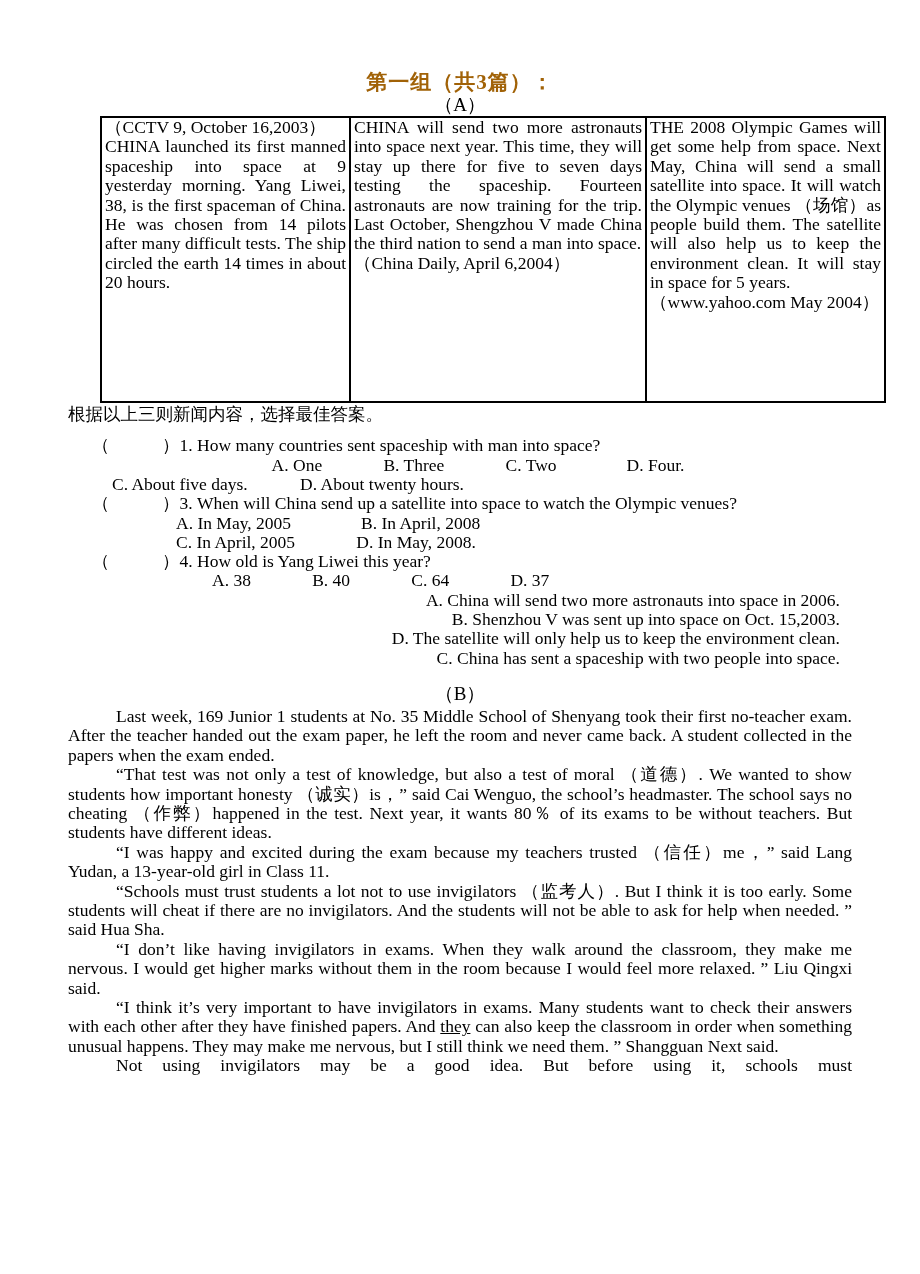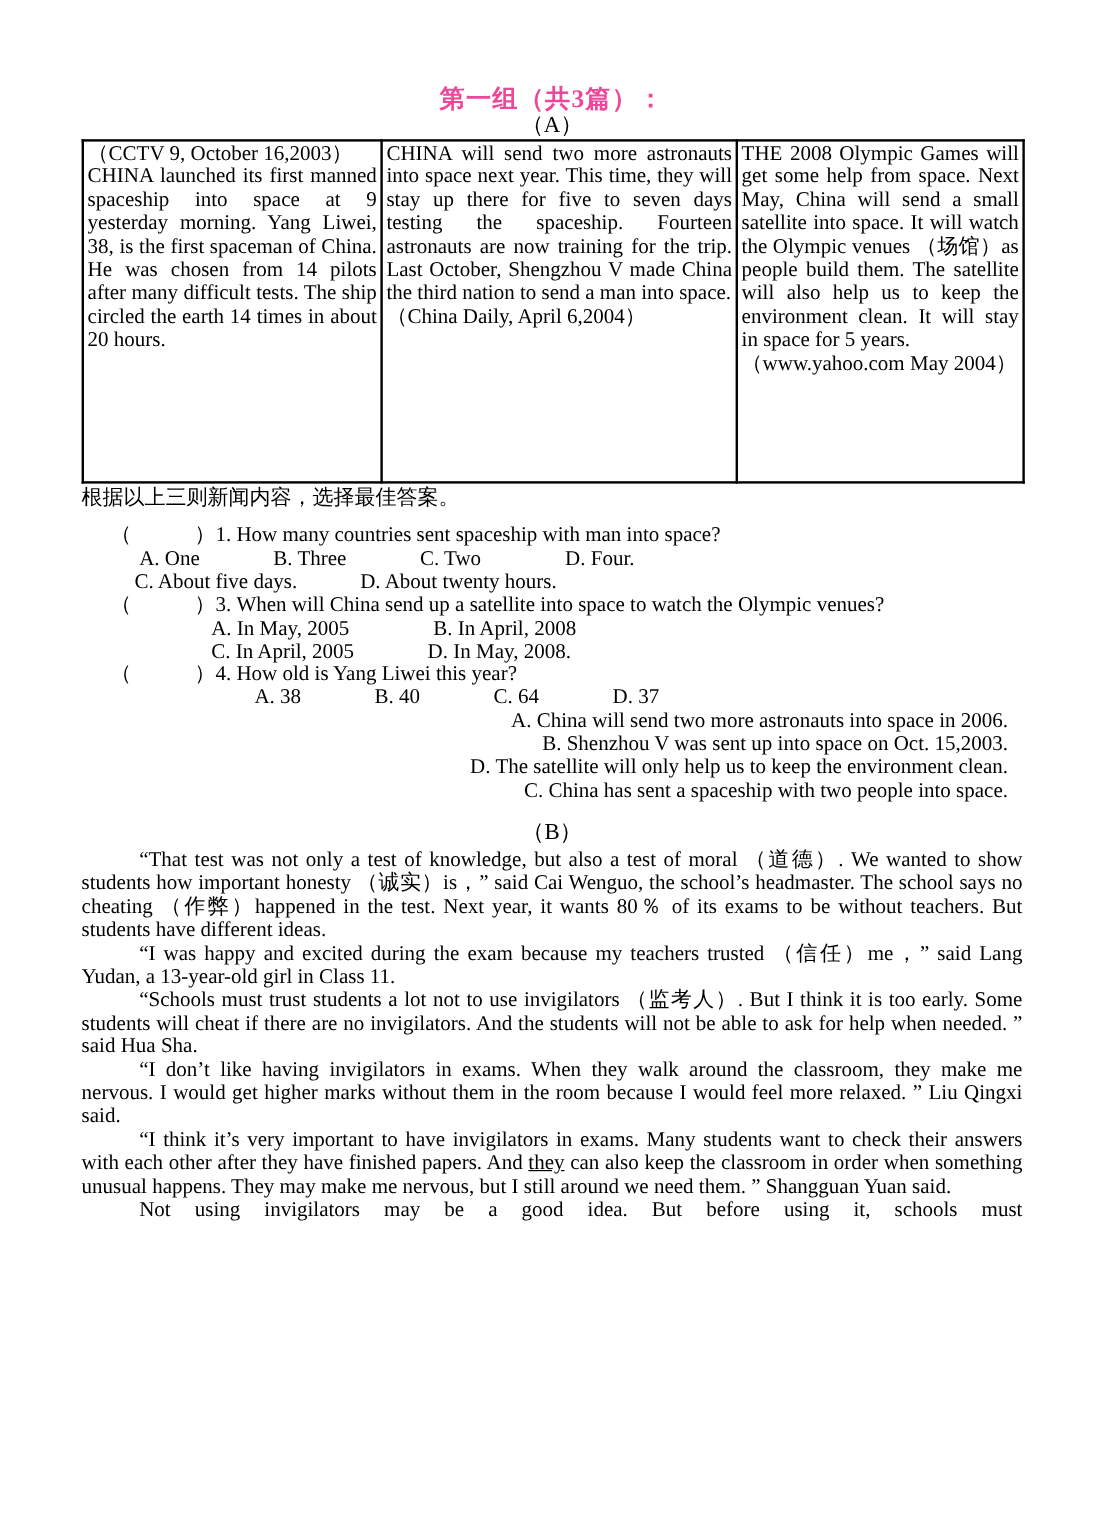--- a/index.html
+++ b/index.html
@@ -4,47 +4,47 @@
 <style>
   html,body{margin:0;padding:0;}
   body{
     width:920px;height:1274px;background:#ffffff;color:#000000;
     font-family:"Liberation Serif","DejaVu Serif",serif;
     overflow:hidden;
   }
   .page{padding:70px 68px 0 68px;box-sizing:border-box;width:920px;}
   .doc-title{font-size:21px;font-weight:bold;text-align:center;line-height:24px;letter-spacing:1px;}
   .part-heading{font-size:19px;text-align:center;line-height:21px;color:#000;}
-  .news-table{width:784px;border-collapse:collapse;table-layout:fixed;margin-top:1px;}
+  .news-table{width:784px;border-collapse:collapse;table-layout:fixed;margin-top:1px;margin-left:32px;}
   .news-table td{
     border:2px solid #000;vertical-align:top;padding:0 3px;height:283px;
     font-size:17.5px;line-height:19.4px;text-align:justify;overflow:hidden;
   }
   .col-1{width:249px;} .col-2{width:296px;} .col-3{width:239px;}
   .cell-line{text-align:left;}
   .instruction{font-size:17.5px;line-height:19.4px;margin-top:2px;}
   .qa{margin:12px;}
   .qline{font-size:17.5px;line-height:19.3px;white-space:pre-wrap;}
   .stem{text-indent:12px;}
-  .opt-q1{padding-left:36px;}
+  .opt-q1{padding-left:36px;text-align:center;}
   .opt-q2{padding-left:32px;}
   .opt-q3{padding-left:96px;}
   .opt-q4{padding-left:132px;}
   .opt-q5{padding-left:88px;text-align:right;}
   .part-b-head{margin-top:15px;margin-bottom:3px;}
   .para{margin:0;font-size:17.5px;line-height:19.4px;text-align:justify;text-indent:48px;}
   .u{text-decoration:underline;}
   .jlast{text-align-last:justify;}
 </style>
 </head>
 <body>
 
 <div class="page">
 
-  <div class="doc-title" style="color:#ec4899;">第一组（共3篇）：</div>
+  <div class="doc-title" style="color:#a16207;">第一组（共3篇）：</div>
 
   <div class="part-heading">（A）</div>
 
   <table class="news-table">
     <colgroup>
         <col class="col-1">
         <col class="col-2">
         <col class="col-3">
       </colgroup>
     <tbody>
@@ -82,21 +82,22 @@
 
     <div class="qline opt-q5">A. China will send two more astronauts into space in 2006.</div>
     <div class="qline opt-q5">B. Shenzhou V was sent up into space on Oct. 15,2003.</div>
     <div class="qline opt-q5">D. The satellite will only help us to keep the environment clean.</div>
     <div class="qline opt-q5">C. China has sent a spaceship with two people into space.</div>
   </div>
 
   <div class="part-heading part-b-head">（B）</div>
 
   <div>
+    <p class="para">Last week, 169 Junior 1 students at No. 35 Middle School of Shenyang took their first no-teacher exam. After the teacher handed out the exam paper, he left the room and never came back. A student collected in the papers when the exam ended.</p>
     <p class="para">“That test was not only a test of knowledge, but also a test of moral （道德）. We wanted to show students how important honesty （诚实）is，” said Cai Wenguo, the school’s headmaster. The school says no cheating （作弊）happened in the test. Next year, it wants 80％ of its exams to be without teachers. But students have different ideas.</p>
     <p class="para">“I was happy and excited during the exam because my teachers trusted （信任）me，” said Lang Yudan, a 13-year-old girl in Class 11.</p>
     <p class="para">“Schools must trust students a lot not to use invigilators （监考人）. But I think it is too early. Some students will cheat if there are no invigilators. And the students will not be able to ask for help when needed. ” said Hua Sha.</p>
     <p class="para">“I don’t like having invigilators in exams. When they walk around the classroom, they make me nervous. I would get higher marks without them in the room because I would feel more relaxed. ” Liu Qingxi said.</p>
-    <p class="para"><span>“I think it’s very important to have invigilators in exams. Many students want to check their answers with each other after they have finished papers. And </span><span class="u">they</span><span> can also keep the classroom in order when something unusual happens. They may make me nervous, but I still around we need them. ” Shangguan Yuan said.</span></p>
+    <p class="para"><span>“I think it’s very important to have invigilators in exams. Many students want to check their answers with each other after they have finished papers. And </span><span class="u">they</span><span> can also keep the classroom in order when something unusual happens. They may make me nervous, but I still think we need them. ” Shangguan Next said.</span></p>
     <p class="para jlast">Not using invigilators may be a good idea. But before using it, schools must</p>
   </div>
 
 </div>
 
 </body></html>

